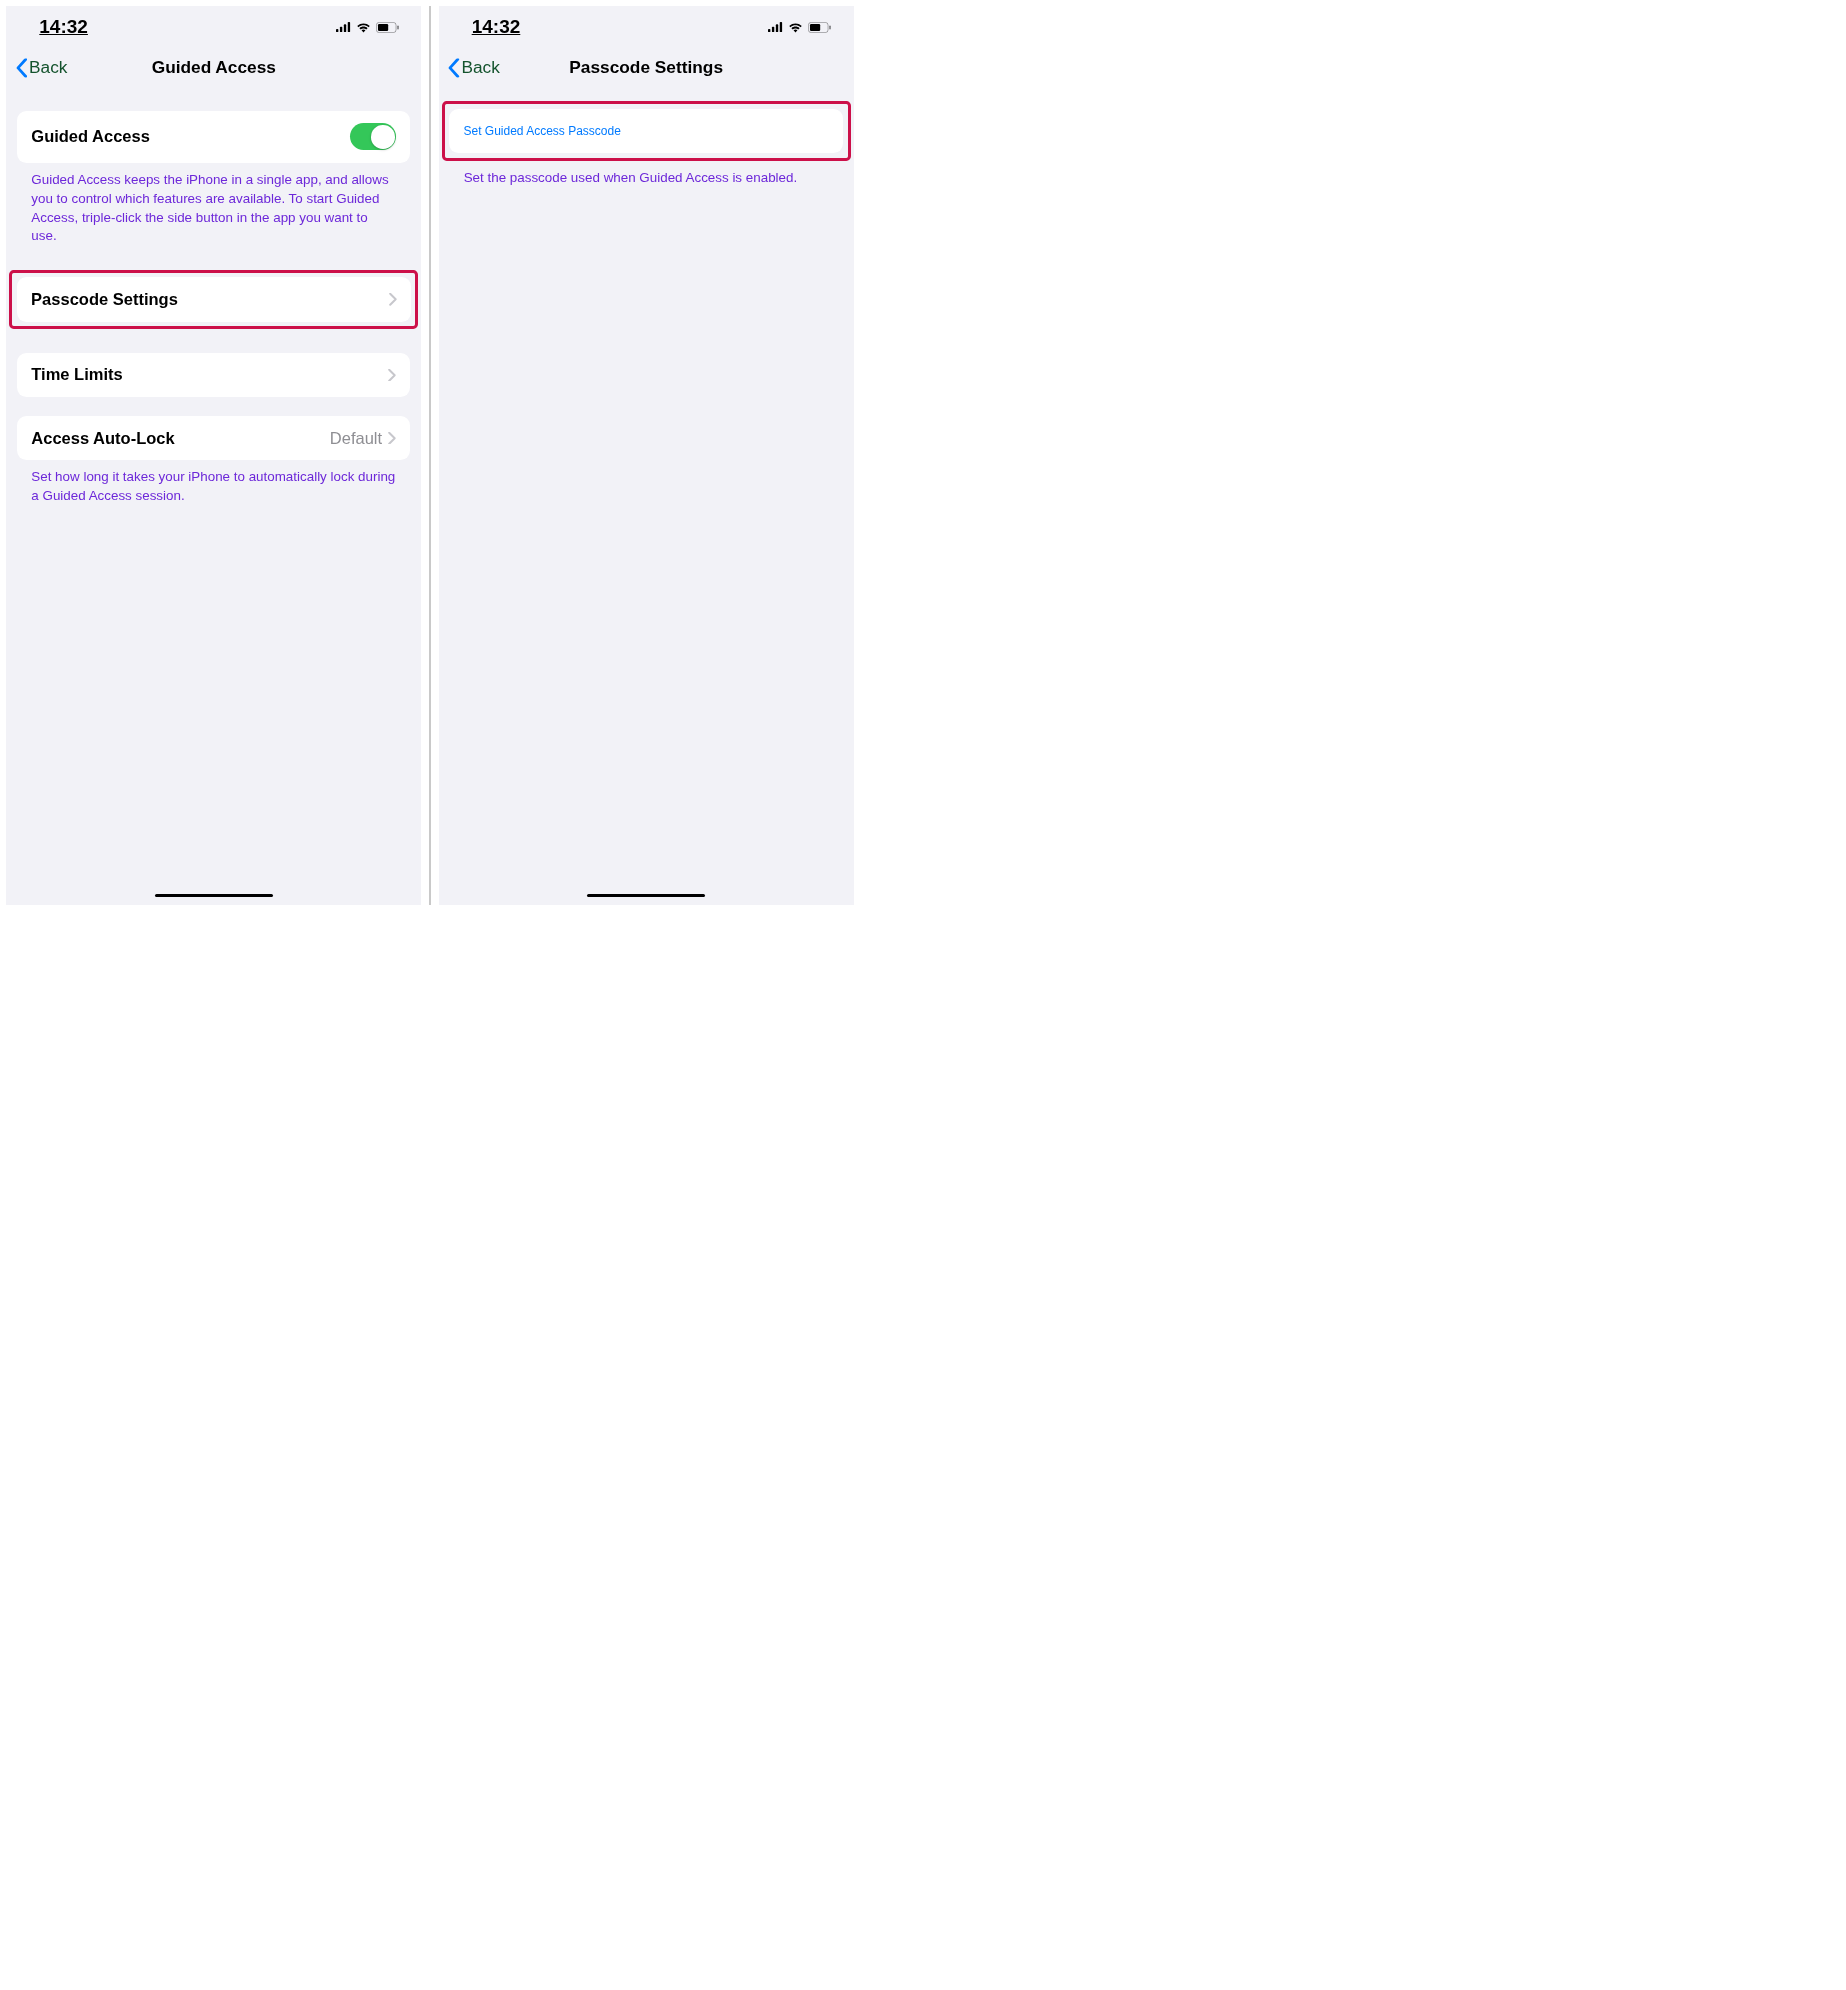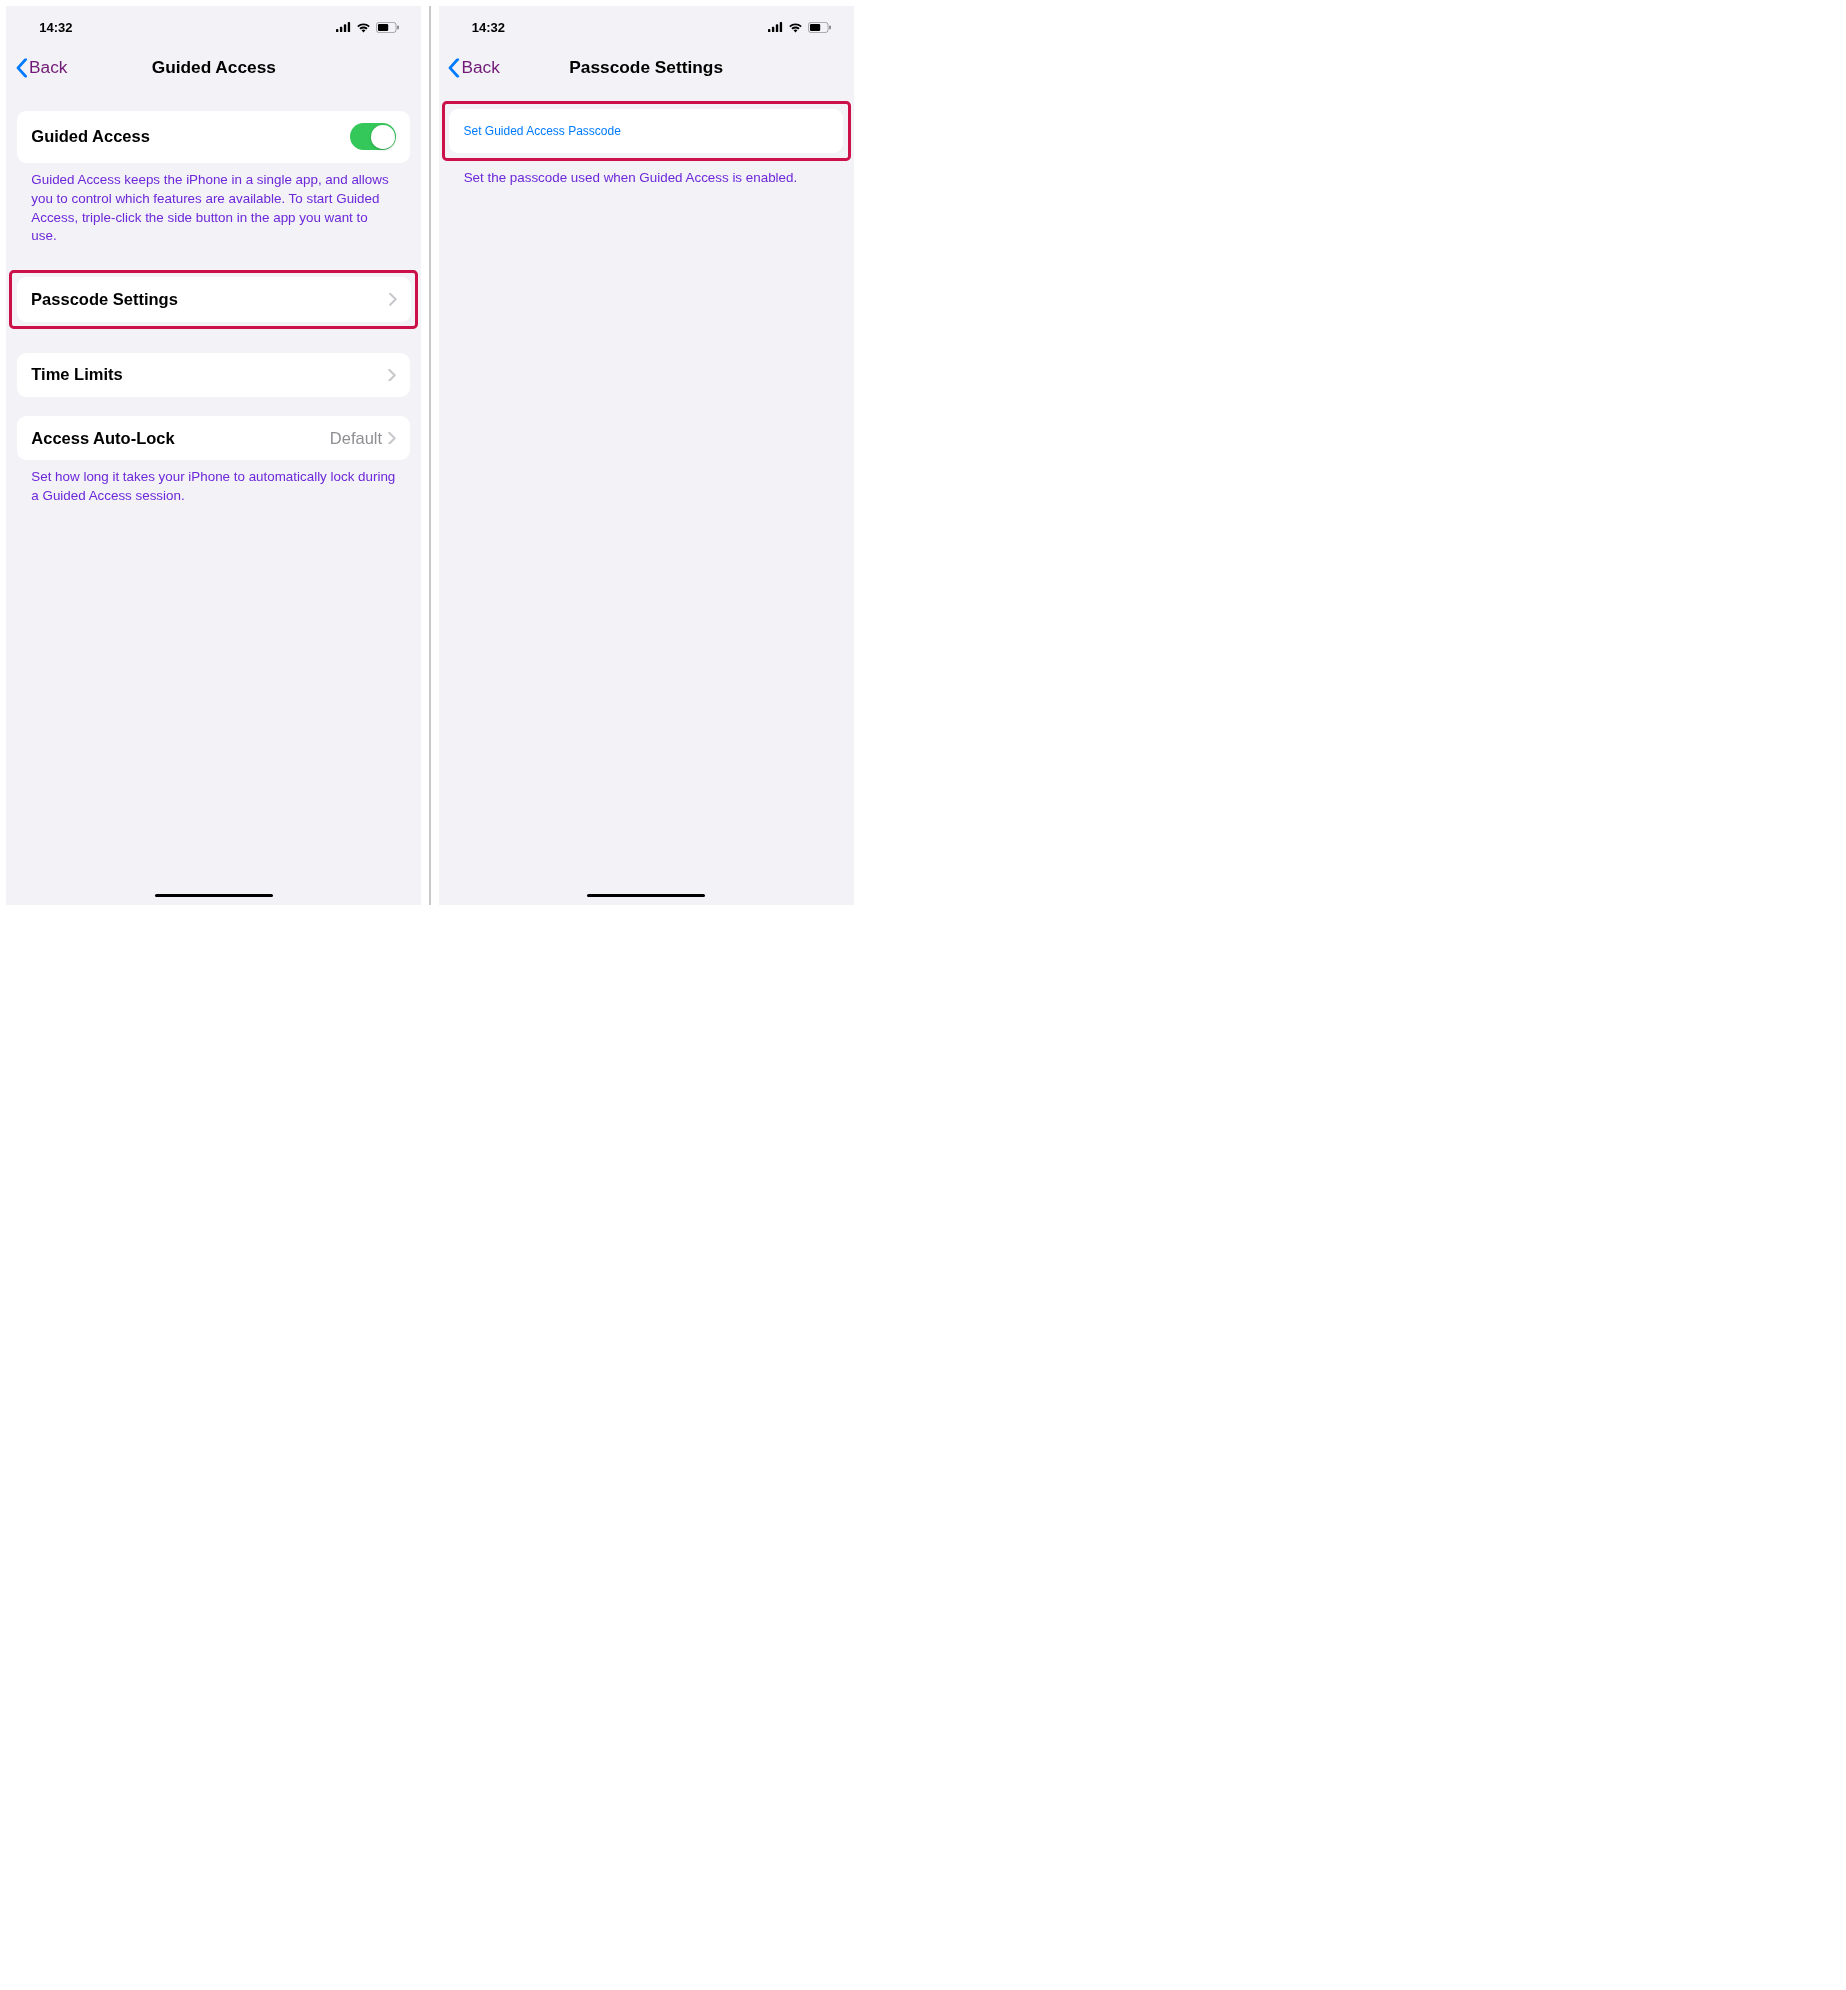--- a/index.html
+++ b/index.html
@@ -23,21 +23,22 @@
     background: #c9c9c9;
     align-self: stretch;
   }
   .status-bar {
     height: 42px;
     display: flex;
     align-items: center;
     justify-content: space-between;
     padding: 0 22px 0 33px;
     font-weight: 700;
-    font-size: 13px;
+    font-size: 19px;
+    text-decoration: underline;
   }
   .status-right {
     display: flex;
     align-items: center;
     gap: 4.7px;
   }
   .signal-icon, .wifi-icon, .battery-icon { display: inline-flex; }
   .nav-bar {
     height: 39px;
     position: relative;
@@ -46,21 +47,21 @@
     justify-content: center;
     padding: 0 11px;
   }
   .back-btn {
     position: absolute;
     left: 6.3px;
     top: 50%;
     transform: translateY(-50%);
     display: flex;
     align-items: center;
-    color: #701a75;
+    color: #14532d;
     font-size: 17.3px;
     gap: 1.6px;
     padding: 3.1px;
   }
   .back-chevron {
     display: inline-flex;
   }
   .nav-title {
     font-size: 17.3px;
     font-weight: 700;

